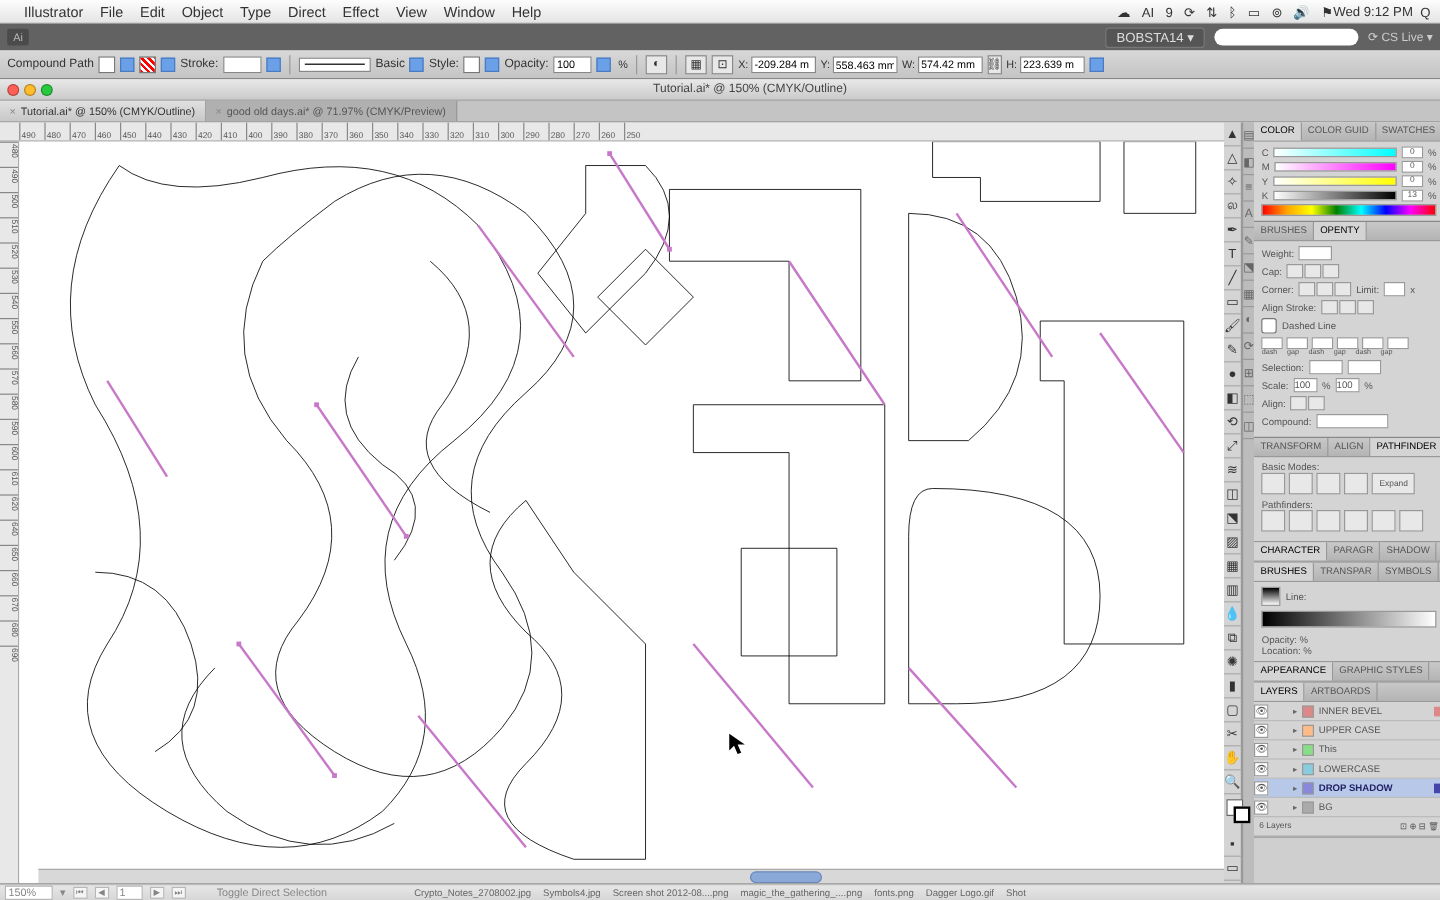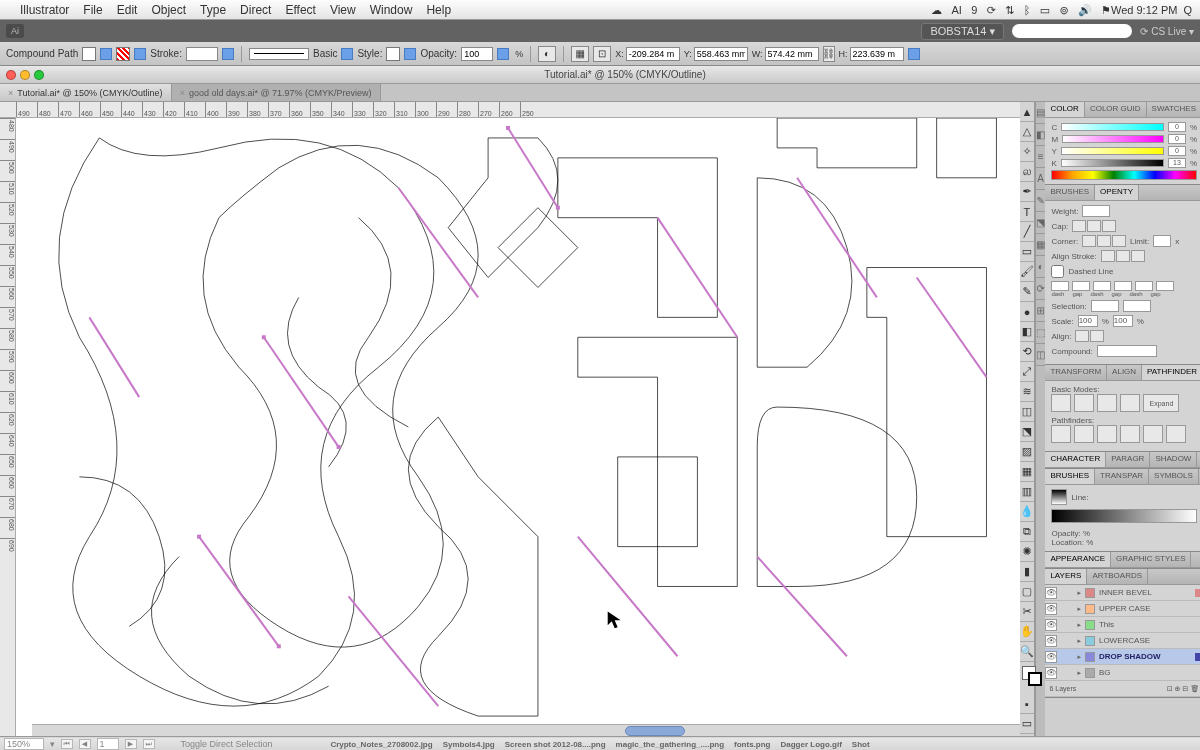--- a/index.html
+++ b/index.html
@@ -58,21 +58,21 @@
 .canvas { flex: 1; background: #fff; position: relative; overflow: hidden; }
 .canvas svg { position: absolute; inset: 0; width: 100%; height: 100%; }
 
 
 .status-bar { position: absolute; bottom: 0; left: 0; right: 0; height: 14px; background: linear-gradient(#d8d8d8,#bcbcbc); border-top: 1px solid #999; display: flex; align-items: center; font-size: 9px; padding: 0 4px; gap: 6px; }
 .status-bar .zoom { width: 40px; background: #fff; border: 1px solid #888; padding: 0 2px; }
 .status-bar .nav-btn { width: 12px; height: 10px; border: 1px solid #888; background: #eee; display:inline-flex;align-items:center;justify-content:center;font-size:7px;}
 
 
 .dock { position: absolute; bottom: 0; left: 0; right: 0; height: 12px; background: rgba(255,255,255,.4); display: flex; justify-content: center; gap: 10px; font-size: 8px; color: #666; overflow: hidden; z-index: 100; }
-.dock .dock-item { padding-top: 2px; font-weight: bold; }
+.dock .dock-item { padding-top: 2px; }
 
 
 .right-zone { width: 180px; background: #cfcfcf; display: flex; }
 .panels { flex: 1; display: flex; flex-direction: column; }
 .panel { background: #d4d4d4; border-bottom: 1px solid #888; }
 .panel-tabs { height: 16px; background: linear-gradient(#c8c8c8,#b4b4b4); display: flex; font-size: 8px; border-bottom: 1px solid #999; }
 .panel-tab { padding: 2px 5px; border-right: 1px solid #999; color: #555; }
 .panel-tab.active { background: #d4d4d4; color: #000; }
 .panel-body { padding: 4px 6px; font-size: 8px; color: #555; }
 .color-sliders .row { display: flex; align-items: center; gap: 4px; margin-bottom: 2px; }

